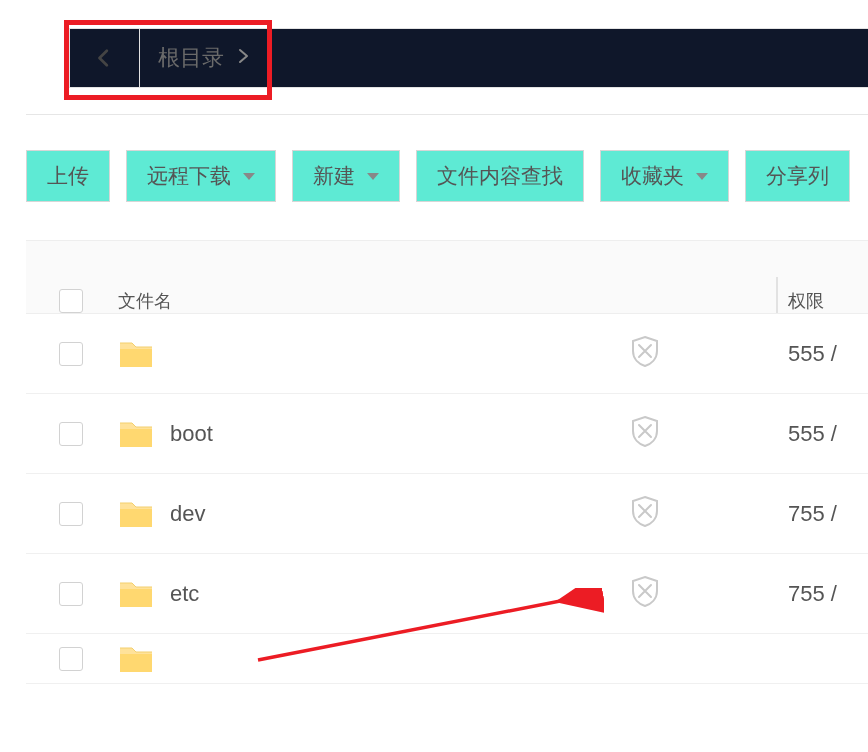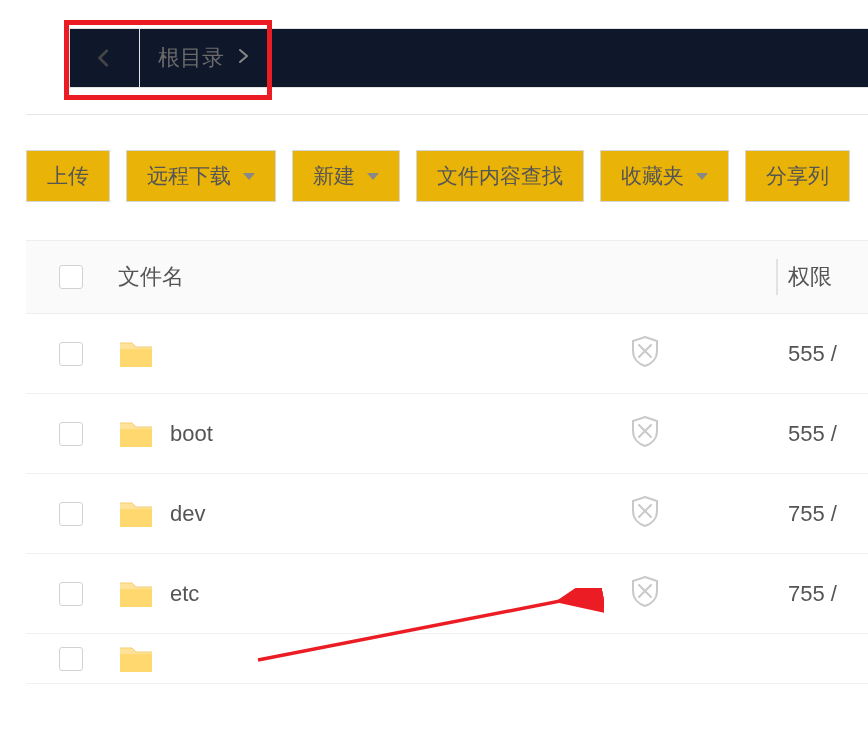--- a/index.html
+++ b/index.html
@@ -56,21 +56,21 @@
   .toolbar {
     position: absolute;
     left: 26px; right: 0; top: 150px;
     display: flex; gap: 16px;
   }
   .btn {
     height: 52px;
     min-width: 66px;
     padding: 16px 20px;
     border: 1px solid #d6d6d6;
-    background: #eab308;
+    background: #5eead4;
     font-size: 21px;
     color: #555;
     display: flex; align-items:center; justify-content:center;
     cursor: pointer;
     gap: 8px;
     white-space: nowrap;
   }
   .caret-down {
     display:inline-block;
     width:0; height:0;
@@ -78,25 +78,25 @@
     border-right:6px solid transparent;
     border-top:7px solid #888;
     margin-left:4px;
   }
   
   .tbl {
     position:absolute; left:26px; right:0; top:240px;
   }
   .tbl-head {
     height: 74px;
-    display:flex; align-items:center;
+    display:flex; align-items:flex-end;
     background:#fafafa;
     border-top:1px solid #eee;
     border-bottom:1px solid #eee;
-    font-size:22px; color:#555;
+    font-size:18px; color:#555;
   }
   .col-cb  { width: 90px; display:flex; justify-content:center; }
   .col-name{ flex: 1; padding-left: 2px; }
   .col-tamper{ width: 170px; padding-left:22px;}
   .col-perm{ width: 90px; padding-left:10px;}
   .sep { width:1px; height:36px; background:#e2e2e2; }
   .tbl-row {
     height: 80px;
     display:flex; align-items:center;
     border-bottom:1px solid #f0f0f0;

